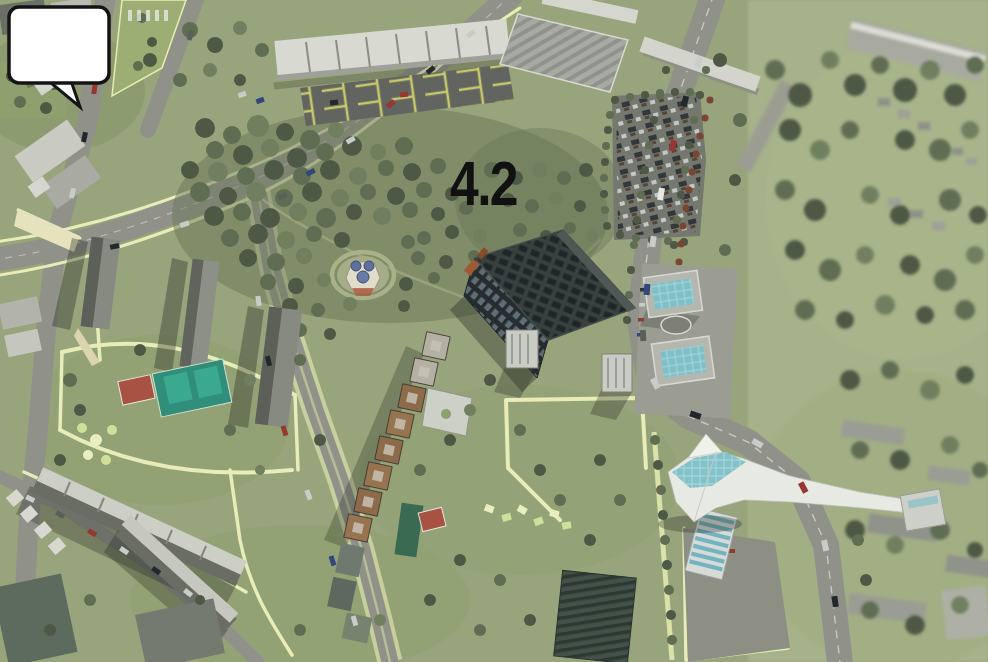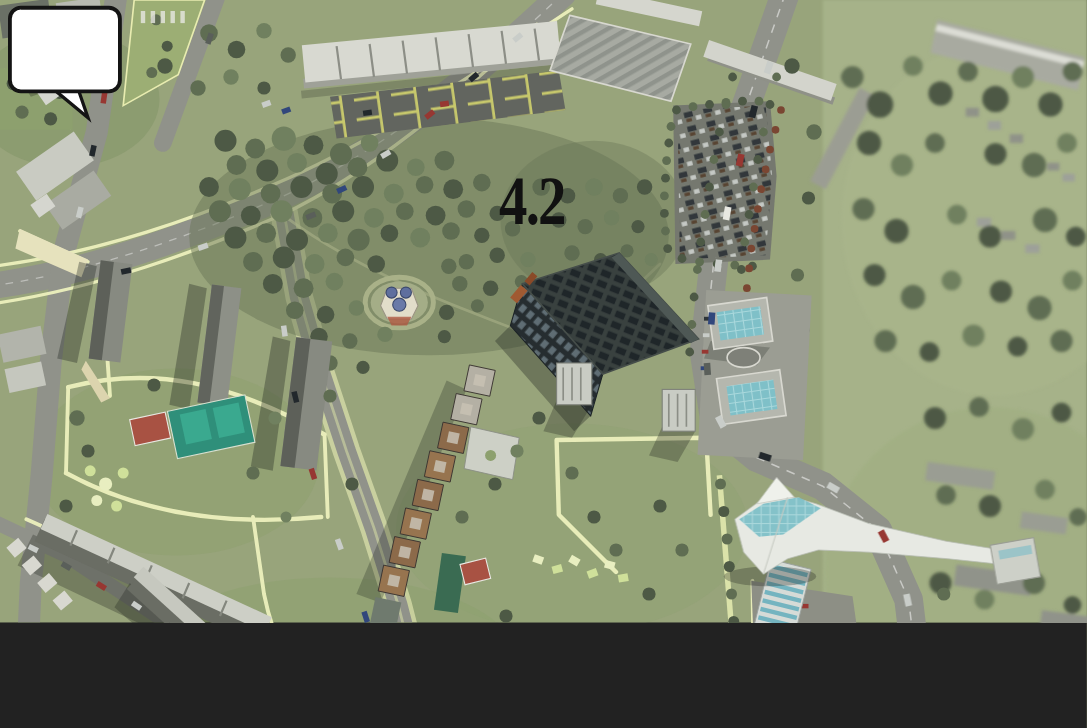--- a/index.html
+++ b/index.html
@@ -1,16 +1,16 @@
 <!DOCTYPE html>
 <html style="--grass: #98a47b; --grass-light: #a6b289; --road: #90928a; --path-yellow: #edf1bd; --tree-dark: #4d5945; --tree-mid: #5f6d52; --tree-light: #70805f; --building-white: #d7d8d0; --building-side: #84867e; --building-dark: #2a3134; --brown-tower: #8c6a4a; --teal-glass: #7fc0c8; --court-red: #a85243; --court-green: #2f8f7a; --marker-bg: #ffffff; --marker-border: #141414; --marker-text: #111111;"><head>
 <meta charset="utf-8">
 <style>
   html,body{margin:0;padding:0;background:#222;}
-  .stage{position:relative;width:988px;height:566px;overflow:hidden;background:var(--grass,#98a47b);font-family:Liberation Serif, serif;}
+  .stage{position:relative;width:988px;height:662px;overflow:hidden;background:var(--grass,#98a47b);font-family:Liberation Sans, sans-serif;}
   .stage svg{position:absolute;left:0;top:0;}
   .t1{fill:var(--tree-dark,#4d5945)} .t2{fill:var(--tree-mid,#5f6d52)} .t3{fill:var(--tree-light,#70805f)}
   .tb{fill:#7a4632}
   .yp{stroke:var(--path-yellow,#edf1bd);fill:none;stroke-linecap:round;stroke-linejoin:round}
   .rd{stroke:var(--road,#90928a);fill:none;stroke-linecap:round;stroke-linejoin:round}
   .sh{fill:#20261f}
   .marker{position:absolute;left:425px;top:140px;width:120px;height:118px;}
   .marker-text{position:absolute;left:433px;top:146px;width:101px;height:74px;display:flex;align-items:center;justify-content:center;
     color:var(--marker-text,#111);font-size:63px;font-weight:600;letter-spacing:-2px;transform:scaleX(.82);}
 </style>

